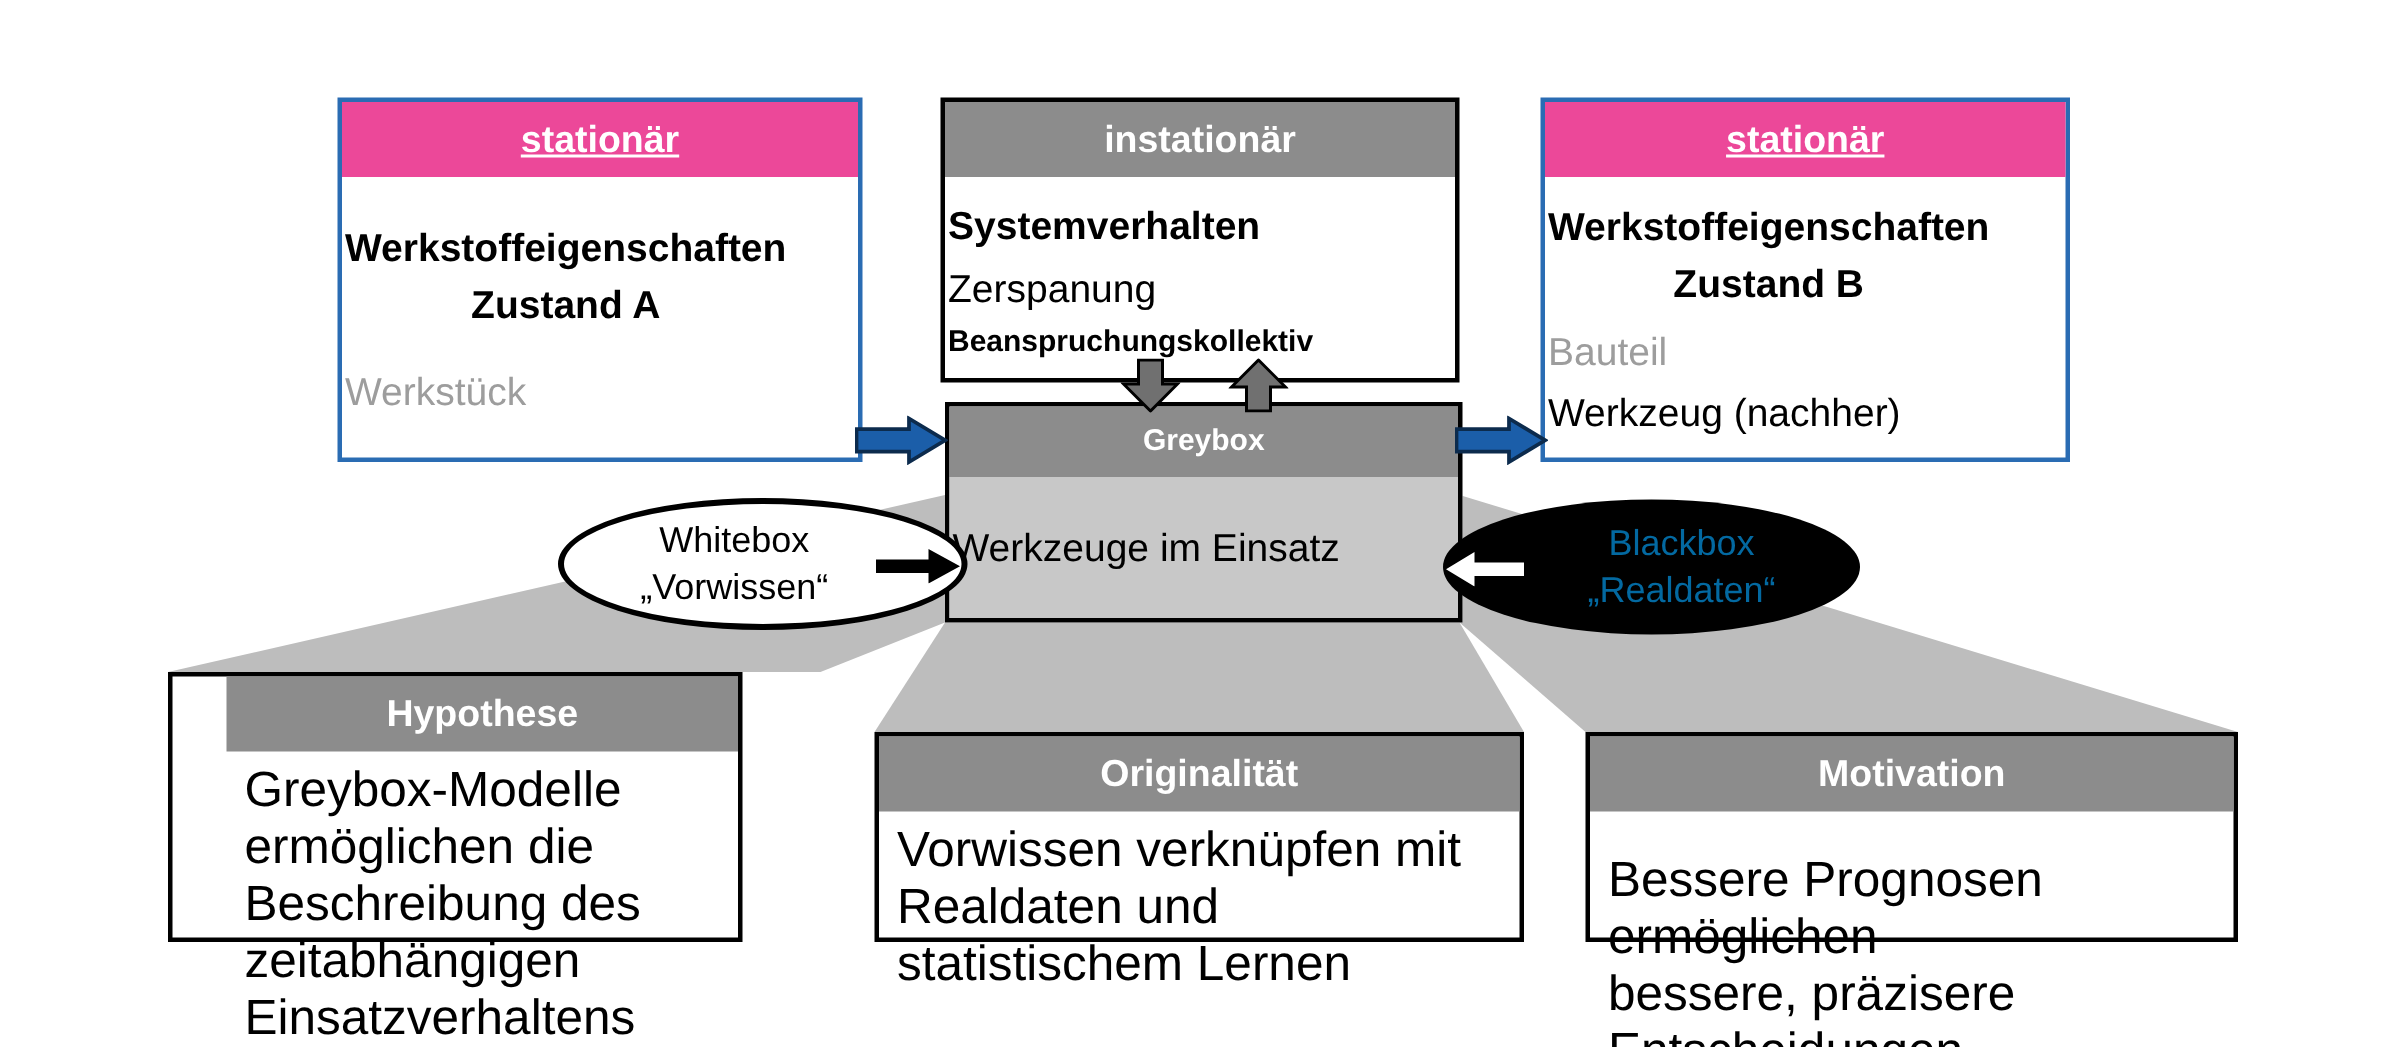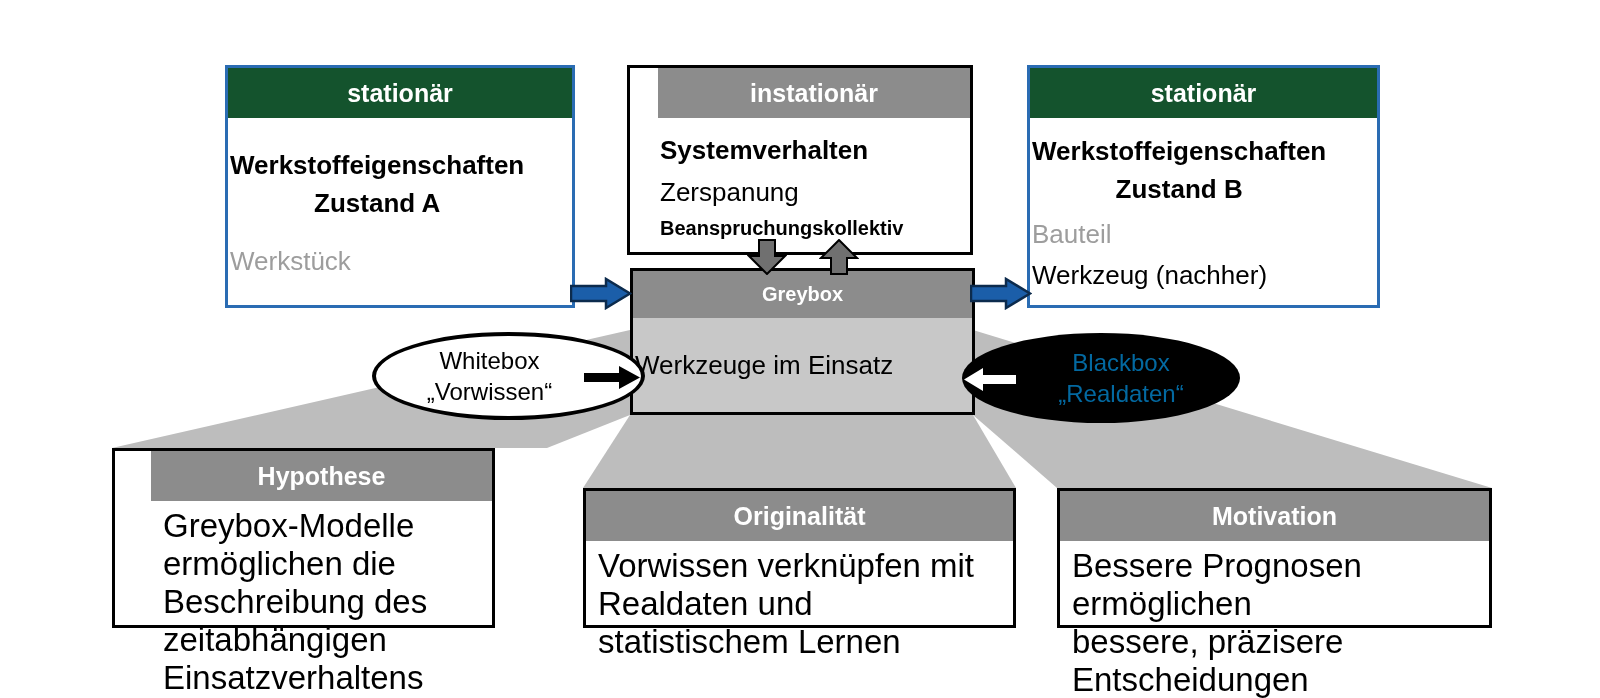--- a/index.html
+++ b/index.html
@@ -4,47 +4,47 @@
 <style>
   html,body{margin:0;padding:0;background:#fff;}
   body{font-family:"Liberation Sans", sans-serif;color:#000;}
   .canvas{position:relative;width:1600px;height:698px;background:#fff;overflow:hidden;}
   .layer{position:absolute;left:0;top:0;}
   svg.arrow{position:absolute;z-index:3;}
 
   .box{position:absolute;background:#fff;box-sizing:border-box;display:flex;flex-direction:column;z-index:1;}
   .hdr{flex:0 0 auto;display:flex;align-items:center;justify-content:center;
        font-weight:bold;color:#fff;font-size:25px;}
-  .hdr.blue{background:#14532d;}
+  .hdr.blue{background:#ec4899;text-decoration:underline;}
   .hdr.gray{background:#8c8c8c;}
   .bdy{flex:1 1 auto;display:flex;flex-direction:column;align-items:flex-start;justify-content:space-evenly;
        font-size:26px;text-align:center;padding:4px 2px;}
   .b{font-weight:bold;line-height:38px;}
   .muted{color:#9d9d9d;}
   .small{font-size:20px;font-weight:bold;}
 
   #box-left{left:225px;top:65px;width:350px;height:243px;border:3px solid #2a6cb3;}
-  #box-mid{left:627px;top:65px;width:346px;height:190px;border:3px solid #000;padding-left:28px;}
+  #box-mid{left:627px;top:65px;width:346px;height:190px;border:3px solid #000;}
   #box-right{left:1027px;top:65px;width:353px;height:243px;border:3px solid #2a6cb3;}
   #box-left .hdr,#box-mid .hdr,#box-right .hdr{height:50px;}
 
   #greybox{left:630px;top:268px;width:345px;height:147px;border:3px solid #000;z-index:1;}
   #greybox .hdr{height:47px;background:#8c8c8c;font-size:20px;}
   #greybox .bdy{background:#c8c8c8;justify-content:center;line-height:37px;}
 
   .ellipse{position:absolute;border-radius:50%;display:flex;flex-direction:column;align-items:center;
            justify-content:center;font-size:24px;line-height:31px;text-align:center;z-index:2;box-sizing:border-box;}
   #whitebox{left:372px;top:332px;width:273px;height:88px;background:#fff;border:4px solid #000;padding-right:38px;}
   #blackbox{left:962px;top:333px;width:278px;height:90px;background:#000;color:#0369a1;padding-left:40px;}
 
   .bottom .bdy{align-items:flex-start;justify-content:center;text-align:left;
                padding:6px 12px;font-size:33px;line-height:38px;}
   #hypothese{left:112px;top:448px;width:383px;height:180px;border:3px solid #000;padding-left:36px;}
   #originalitaet{left:583px;top:488px;width:433px;height:140px;border:3px solid #000;}
-  #motivation{left:1057px;top:488px;width:435px;height:140px;border:3px solid #000;}
+  #motivation{left:1057px;top:488px;width:435px;height:140px;border:3px solid #000;gap:20px;}
   .bottom .hdr{height:50px;}
 </style>
 </head>
 <body>
 
 <div class="canvas">
 
   <svg class="layer" width="1600" height="698" style="z-index:0">
     <polygon points="630,330 112,448 547,448 630,415" fill="#bdbdbd"></polygon>
     <polygon points="630,415 973,415 1016,488 583,488" fill="#bdbdbd"></polygon>

